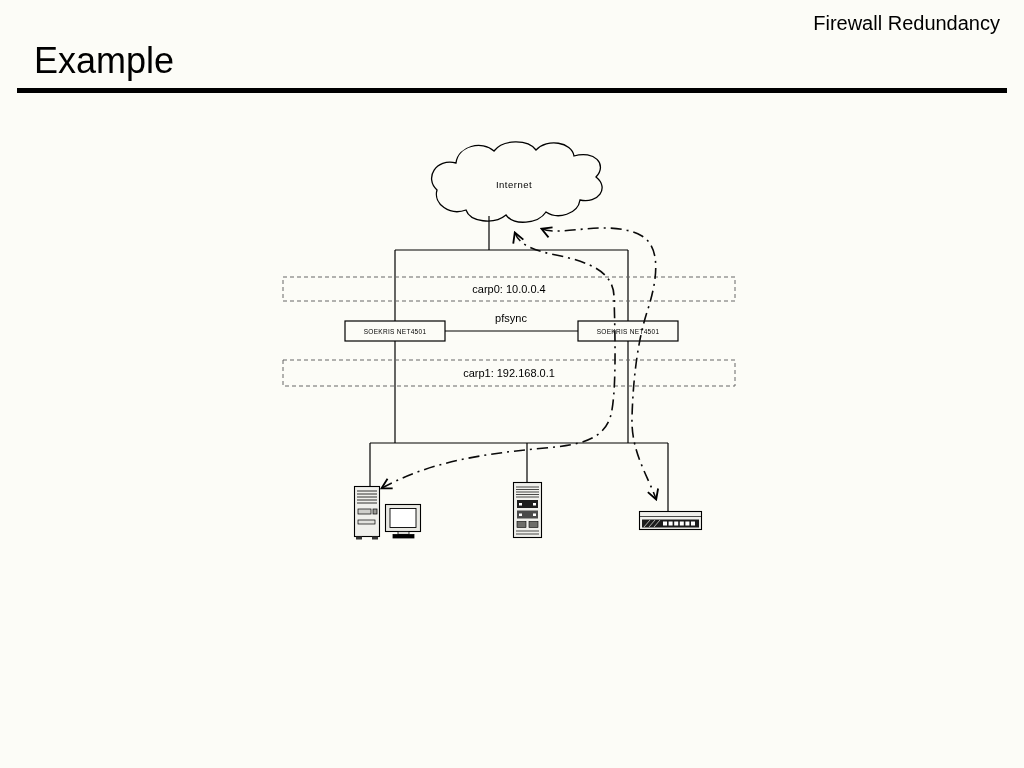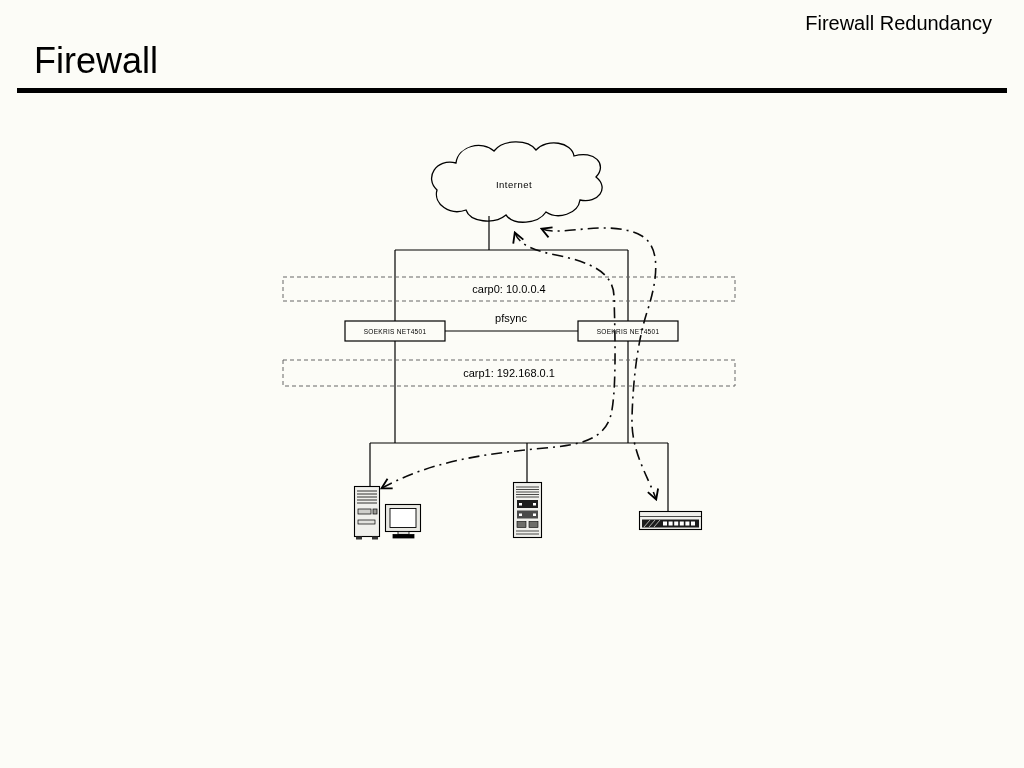--- a/index.html
+++ b/index.html
@@ -11,21 +11,21 @@
     height: 768px;
     position: relative;
     background: #fcfcf7;
     font-family: "Liberation Sans", sans-serif;
     color: #000;
     overflow: hidden;
   }
   .slide-header-right {
     position: absolute;
     top: 12px;
-    right: 32px;
+    right: 24px;
     font-size: 20px;
     font-weight: 400;
     color: #000;
   }
   .slide-title {
     position: absolute;
     top: 40px;
     left: 34px;
     font-size: 36px;
     font-weight: 400;
@@ -48,21 +48,21 @@
   }
   text {
     font-family: "Liberation Sans", sans-serif;
     fill: #000;
   }
 </style>
 </head>
 <body>
 
 <div class="slide-header-right">Firewall Redundancy</div>
-<div class="slide-title">Firewall</div>
+<div class="slide-title">Example</div>
 <div class="slide-rule"></div>
 
 <svg class="diagram-svg" viewBox="0 0 1024 768" xmlns="http://www.w3.org/2000/svg">
   <defs>
     <marker id="ah" viewBox="0 0 12 12" refX="10" refY="6" markerWidth="13" markerHeight="13" orient="auto-start-reverse" markerUnits="userSpaceOnUse">
       <path d="M1.5,1 L10.5,6 L1.5,11" fill="none" stroke="#000" stroke-width="1.7"></path>
     </marker>
   </defs>
 
   <g>

